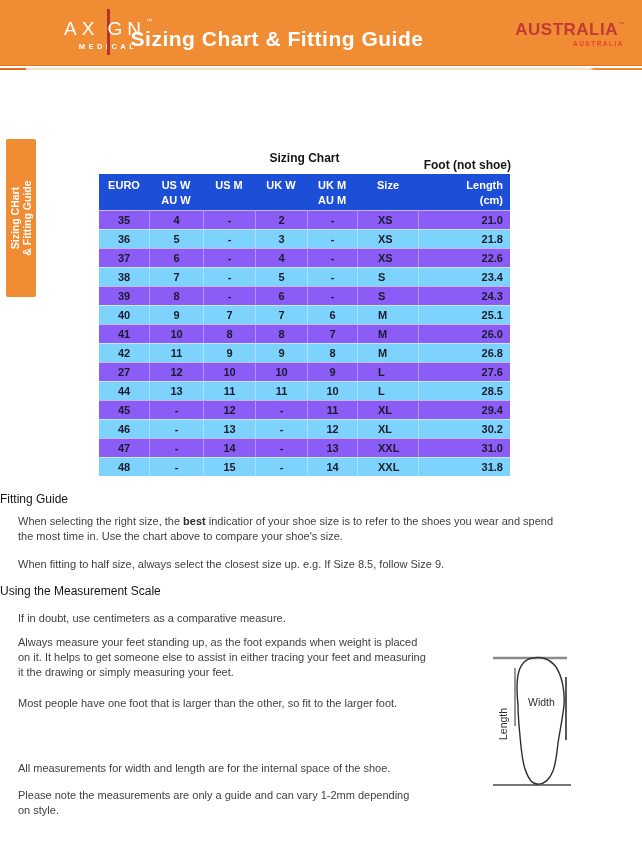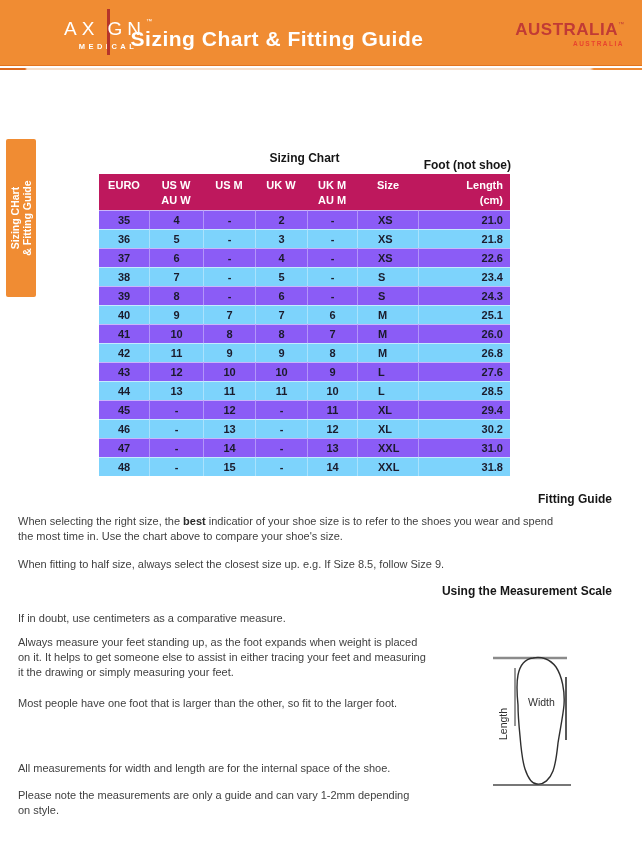--- a/index.html
+++ b/index.html
@@ -23,31 +23,31 @@
 
   
   .side-tab{position:absolute;left:6px;top:139px;width:30px;height:158px;background:#F08C33;border-radius:2px;}
   .side-tab-text{position:absolute;left:-64px;top:64px;width:158px;height:30px;transform:rotate(-90deg);
     display:flex;flex-direction:column;justify-content:center;align-items:center;color:#fff;font-weight:700;font-size:10.5px;line-height:12px;}
 
   
   .chart-title{position:absolute;left:99px;top:151px;width:411px;text-align:center;font-size:12px;font-weight:700;color:#161616;}
   .chart-note{position:absolute;left:351px;top:158px;width:160px;text-align:right;font-size:12px;font-weight:700;color:#161616;}
   table.sizing{position:absolute;left:99px;top:174px;width:411px;border-collapse:separate;border-spacing:0;table-layout:fixed;}
-  table.sizing th{background:#be185d;color:#fff;font-size:11px;font-weight:700;vertical-align:top;padding:4px 0 0 0;height:36px;line-height:15px;text-align:center;box-sizing:border-box;}
+  table.sizing th{background:#1d4ed8;color:#fff;font-size:11px;font-weight:700;vertical-align:top;padding:4px 0 0 0;height:36px;line-height:15px;text-align:center;box-sizing:border-box;}
   table.sizing td{font-size:11px;font-weight:700;color:#1B1B2C;text-align:center;height:19px;padding:0;line-height:18px;box-sizing:border-box;
     border-top:1px solid rgba(255,255,255,.55);border-left:1px solid rgba(255,255,255,.35);}
   table.sizing td:first-child{border-left:none;}
   tr.row-blue td{background:#8b5cf6;}
   tr.row-lav td{background:#7dd3fc;}
   th.size-col, td.c5{text-align:left !important;padding-left:20px !important;}
   th.len-col, td.c6{text-align:right !important;padding-right:7px !important;}
 
   
-  .h2{position:absolute;left:0;width:612px;text-align:right;font-size:12px;font-weight:700;color:#161616;}
+  .h2{position:absolute;left:0;width:612px;text-align:left;font-size:12px;font-weight:400;color:#161616;}
   .para{position:absolute;left:18px;font-size:11px;color:#3F3F3F;line-height:15px;}
   .para .ln{white-space:nowrap;}
   .para b{color:#2b2b2b;}
 
   
   .foot-diagram{position:absolute;left:487px;top:648px;width:155px;height:152px;}
 </style>
 </head>
 <body>
 
@@ -182,21 +182,21 @@
         <tr class="row-lav">
           <td class="c0">42</td>
           <td class="c1">11</td>
           <td class="c2">9</td>
           <td class="c3">9</td>
           <td class="c4">8</td>
           <td class="c5">M</td>
           <td class="c6">26.8</td>
         </tr>
         <tr class="row-blue">
-          <td class="c0">43</td>
+          <td class="c0">27</td>
           <td class="c1">12</td>
           <td class="c2">10</td>
           <td class="c3">10</td>
           <td class="c4">9</td>
           <td class="c5">L</td>
           <td class="c6">27.6</td>
         </tr>
         <tr class="row-lav">
           <td class="c0">44</td>
           <td class="c1">13</td>

